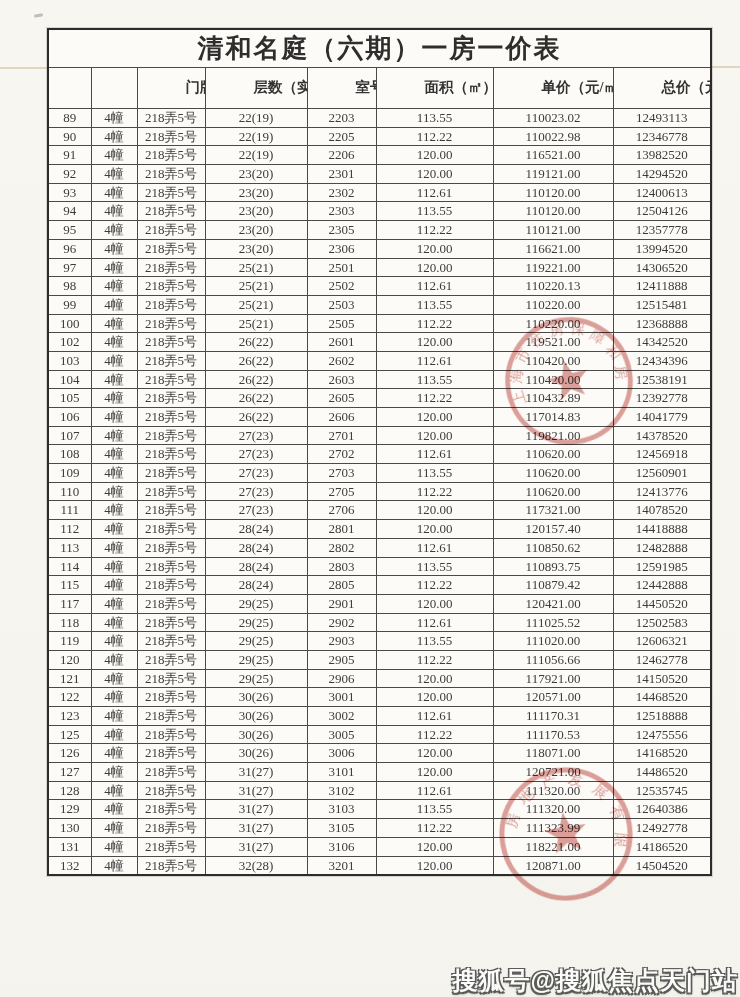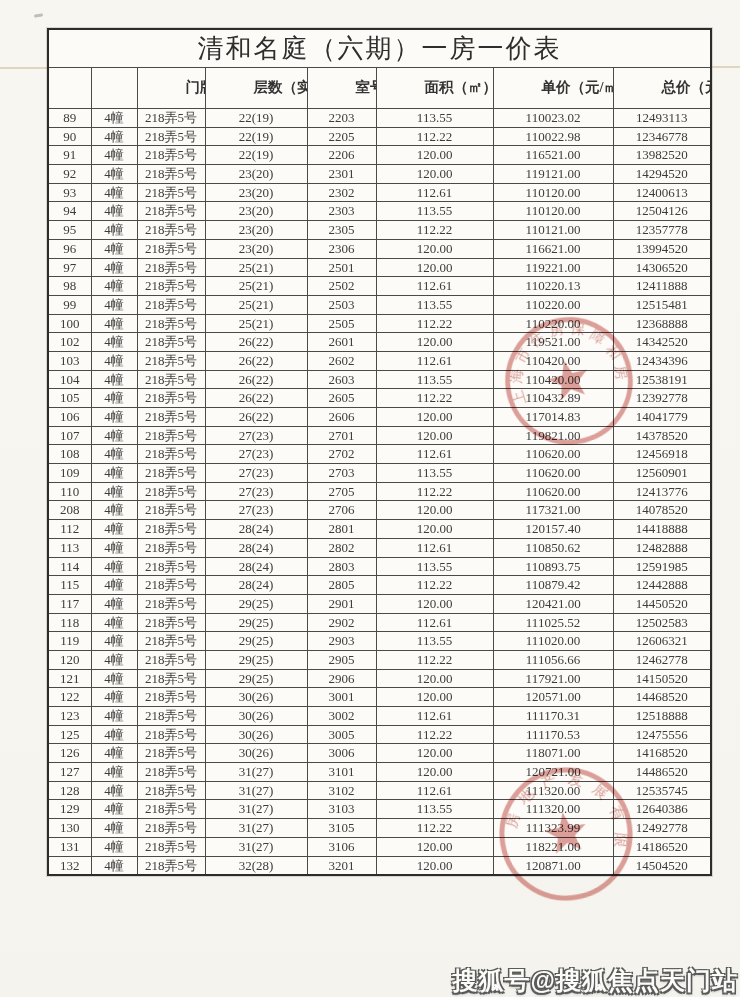--- a/index.html
+++ b/index.html
@@ -22,21 +22,21 @@
     box-shadow:0 0 0 1px rgba(120,115,105,.25);
   }
   table.price td,table.price th{
     border:1px solid #4a4a4a;
     text-align:center;vertical-align:middle;
     padding:0;line-height:1.05;
     font-size:13px;font-weight:normal;
     white-space:nowrap;overflow:hidden;
   }
   tr.title-row td{
-    height:37px;font-size:26px;font-weight:normal;letter-spacing:2px;color:#2e2e2e;
+    height:37px;font-size:26px;font-weight:bold;letter-spacing:2px;color:#2e2e2e;
   }
   tr.header-row th{
     height:40px;font-size:14.5px;font-weight:bold;color:#333;padding-left:48px;
   }
   tbody.rows td{height:17.7px;}
   
   .seal{position:absolute;mix-blend-mode:multiply;opacity:.52;filter:blur(.45px);pointer-events:none;}
   .seal.one{left:502px;top:314px;width:134px;height:134px;transform:rotate(-14deg);}
   .seal.two{left:496px;top:764px;width:140px;height:140px;transform:rotate(-9deg);}
   
@@ -289,21 +289,21 @@
           <td>110</td>
           <td>4幢</td>
           <td>218弄5号</td>
           <td>27(23)</td>
           <td>2705</td>
           <td>112.22</td>
           <td>110620.00</td>
           <td>12413776</td>
         </tr>
         <tr>
-          <td>208</td>
+          <td>111</td>
           <td>4幢</td>
           <td>218弄5号</td>
           <td>27(23)</td>
           <td>2706</td>
           <td>120.00</td>
           <td>117321.00</td>
           <td>14078520</td>
         </tr>
         <tr>
           <td>112</td>

